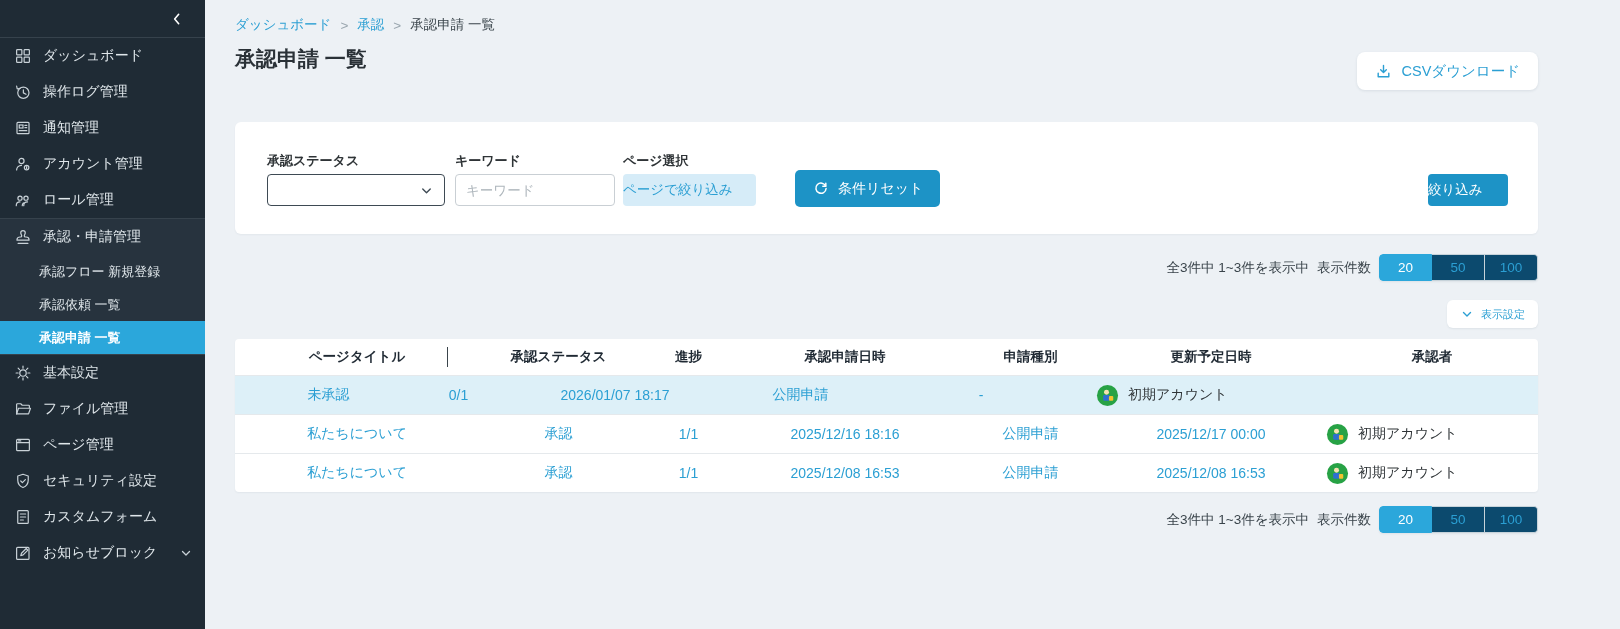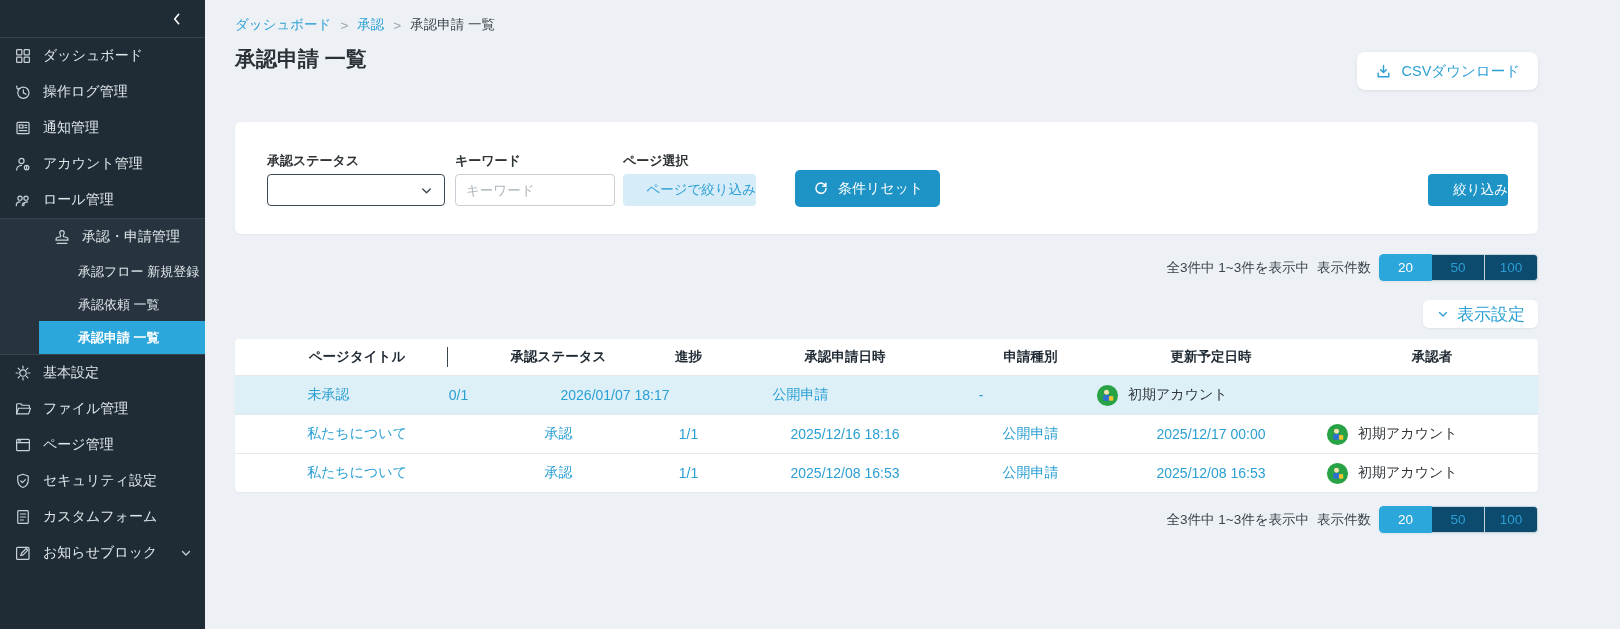--- a/index.html
+++ b/index.html
@@ -8,34 +8,34 @@
     font-family:"Liberation Sans","DejaVu Sans",sans-serif;
     background:#EDF1F5; color:#2F3437; overflow:hidden; position:relative;
   }
   
   .sidebar { position:absolute; left:0; top:0; width:205px; height:629px; background:#1F2B35; }
   .side-top { height:38px; display:flex; align-items:center; justify-content:flex-end;
               padding-right:20px; border-bottom:1px solid #36424C; }
   .side-item { height:36px; display:flex; align-items:center; gap:11px; padding-left:14px;
                color:#DFE6EA; font-size:14px; cursor:pointer; white-space:nowrap; }
   .side-item svg { flex:0 0 auto; }
-  .side-group { background:#27333E; border-top:1px solid #36424C; border-bottom:1px solid #36424C;padding-left:39px; }
+  .side-group { background:#27333E; border-top:1px solid #36424C; border-bottom:1px solid #36424C; }
   .side-sub { height:33px; display:flex; align-items:center; padding-left:39px;
               color:#DFE6EA; font-size:13px; cursor:pointer; white-space:nowrap; }
   .side-sub.active { background:#2BA7DB; color:#FFFFFF; font-weight:bold; }
   .side-item .spacer { flex:1; }
   .side-item .chev { margin-right:18px; }
   
   .main { position:absolute; left:205px; top:0; width:1415px; height:629px; }
   .breadcrumb { position:absolute; top:16px; left:30px; font-size:13.5px; display:flex; gap:9px; align-items:center;}
   .breadcrumb .link { color:#2B9FD3; cursor:pointer; }
   .breadcrumb .sep { color:#9AA6AE; }
   .breadcrumb .current { color:#3A444B; }
   .page-title { position:absolute; top:45px; left:30px; font-size:21px; font-weight:bold; color:#2A3137; }
-  .btn { border:none; border-radius:4px; cursor:pointer; font-family:inherit; display:inline-flex; align-items:center; justify-content:flex-end; }
+  .btn { border:none; border-radius:4px; cursor:pointer; font-family:inherit; display:inline-flex; align-items:center; justify-content:space-between; }
   .csv-btn { position:absolute; top:52px; right:82px; height:38px; padding:0 18px; gap:9px;
              background:#FFFFFF; border-radius:8px; color:#2B9FD3; font-size:14.5px;
              box-shadow:0 1px 3px rgba(30,60,80,.10); }
   
   .filter-card { position:absolute; top:122px; left:30px; right:82px; height:112px;
                  background:#FFFFFF; border-radius:6px; box-shadow:0 1px 2px rgba(30,60,80,.05); }
   .f-label { position:absolute; top:30px; font-size:13px; font-weight:bold; color:#2F3437; }
   .f-status-label { left:32px; } .f-keyword-label { left:220px; } .f-page-label { left:388px; }
   .f-select { position:absolute; left:32px; top:52px; width:178px; height:32px;
               border:1px solid #3E4A54; border-radius:4px; background:#fff; cursor:pointer;
@@ -55,21 +55,21 @@
   .pagebar-top { top:254px; } .pagebar-bottom { top:506px; }
   .summary { font-size:13.5px; color:#3A444B; }
   .sizelabel { font-size:13.5px; color:#3A444B; }
   .seg { display:flex; border-radius:4px; overflow:hidden; box-shadow:0 1px 2px rgba(30,60,80,.08); }
   .seg button { width:53px; height:27px; border:1px solid #C7D3DA; border-left-width:0; background:#0c4a6e;
                 color:#2B9FD3; font-size:13.5px; cursor:pointer; font-family:inherit; }
   .seg button:first-child { border-left-width:1px; border-radius:4px 0 0 4px; }
   .seg button:last-child { border-radius:0 4px 4px 0; }
   .seg button.on { background:#2BA7DB; border-color:#2BA7DB; color:#fff; font-weight:normal; }
   .disp-btn { position:absolute; top:300px; right:82px; height:28px; padding:0 13px; gap:7px;
-              background:#fff; border-radius:6px; color:#2B9FD3; font-size:17px;
+              background:#fff; border-radius:6px; color:#2B9FD3; font-size:11px;
               box-shadow:0 1px 2px rgba(30,60,80,.08); }
   
   .table-card { position:absolute; top:339px; left:30px; right:82px; background:#fff;
                 border-radius:4px; overflow:hidden; box-shadow:0 1px 2px rgba(30,60,80,.06);text-align:center; }
   .trow { display:flex; align-items:center; height:39px; border-top:1px solid #E5E9EC; font-size:14px; }
   .trow.thead { height:36px; border-top:none; font-size:13.5px; font-weight:bold; color:#1F2933; position:relative; }
   .trow.hl { background:#DDF0F8; }
   .cell { padding-left:14px; white-space:nowrap; overflow:hidden; }
   .c1{width:230px;} .c2{width:173px;} .c3{width:87px;} .c4{width:226px;} .c5{width:145px;} .c6{width:216px;} .c7{flex:1;}
   .lk { color:#2B9FD3; cursor:pointer; }

